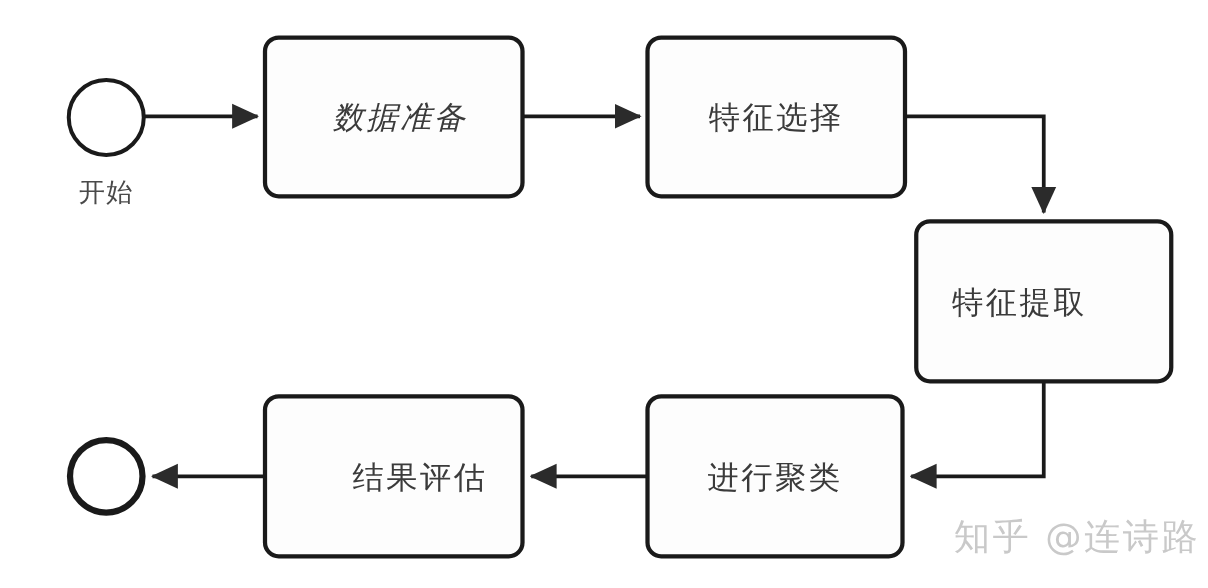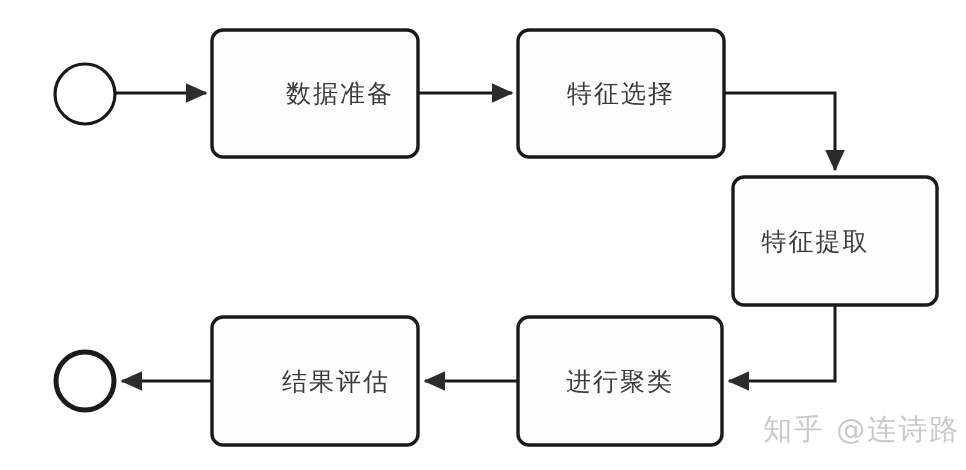--- a/index.html
+++ b/index.html
@@ -78,22 +78,23 @@
         <rect x="733" y="177" width="204" height="128" rx="11" ry="11" fill="#fdfdfd" stroke="#1a1a1a" stroke-width="3.4"></rect>
         <rect x="518" y="317" width="204" height="128" rx="11" ry="11" fill="#fdfdfd" stroke="#1a1a1a" stroke-width="3.4"></rect>
         <rect x="212" y="317" width="206" height="128" rx="11" ry="11" fill="#fdfdfd" stroke="#1a1a1a" stroke-width="3.4"></rect>
       </g>
     <g id="terminals-layer">
         <circle cx="85" cy="94" r="30" fill="#ffffff" stroke="#1a1a1a" stroke-width="3.2"></circle>
         <circle cx="85" cy="381" r="29" fill="#ffffff" stroke="#1a1a1a" stroke-width="5"></circle>
       </g>
   </svg>
 
-  <div class="node-label" style="left: 228px; top: 30px; width: 224px; height: 127px;">数据准备</div>
+  <div class="node-label" style="left: 208px; top: 30px; width: 224px; height: 127px; font-style: italic;">数据准备</div>
   <div class="node-label" style="left: 518px; top: 30px; width: 206px; height: 127px;">特征选择</div>
   <div class="node-label" style="left: 733px; top: 177px; width: 165px; height: 128px;">特征提取</div>
   <div class="node-label" style="left: 518px; top: 317px; width: 204px; height: 128px;">进行聚类</div>
   <div class="node-label" style="left: 212px; top: 317px; width: 248px; height: 128px;">结果评估</div>
 
+  <div class="terminal-label" style="left: 25px; top: 140px; width: 120px;">开始</div>
 
   <div class="watermark" style="left: 763px; top: 410px; color: rgb(201, 201, 201);">知乎 @连诗路</div>
 
 </div>
 
 </body></html>

